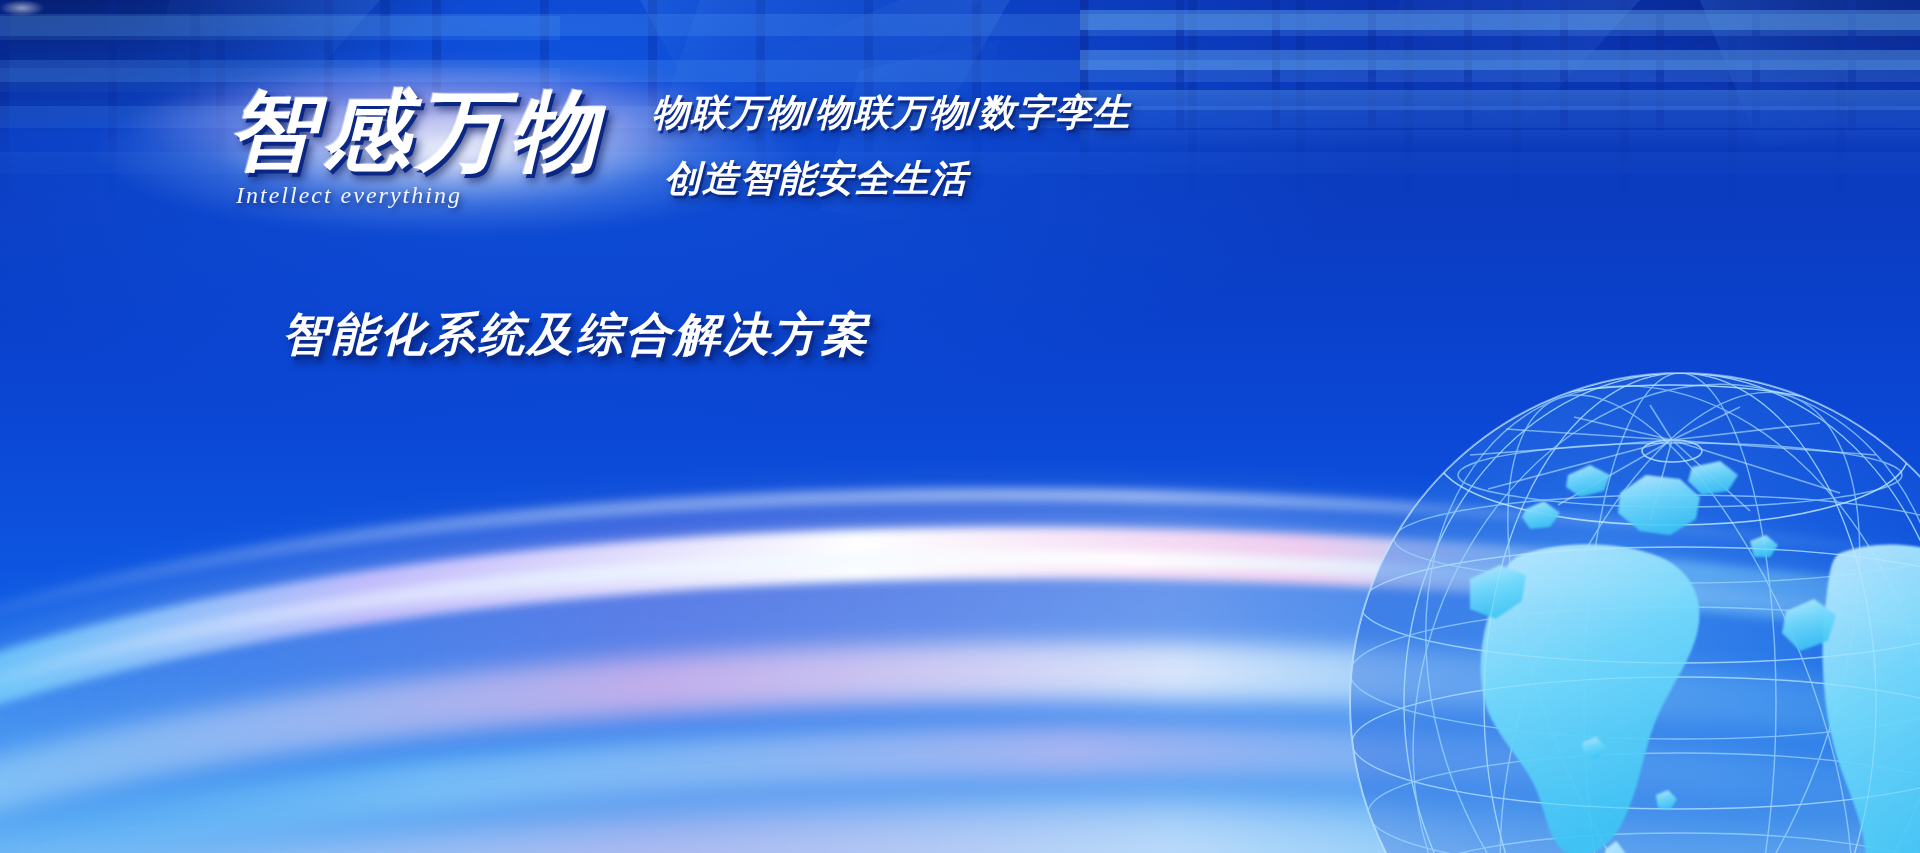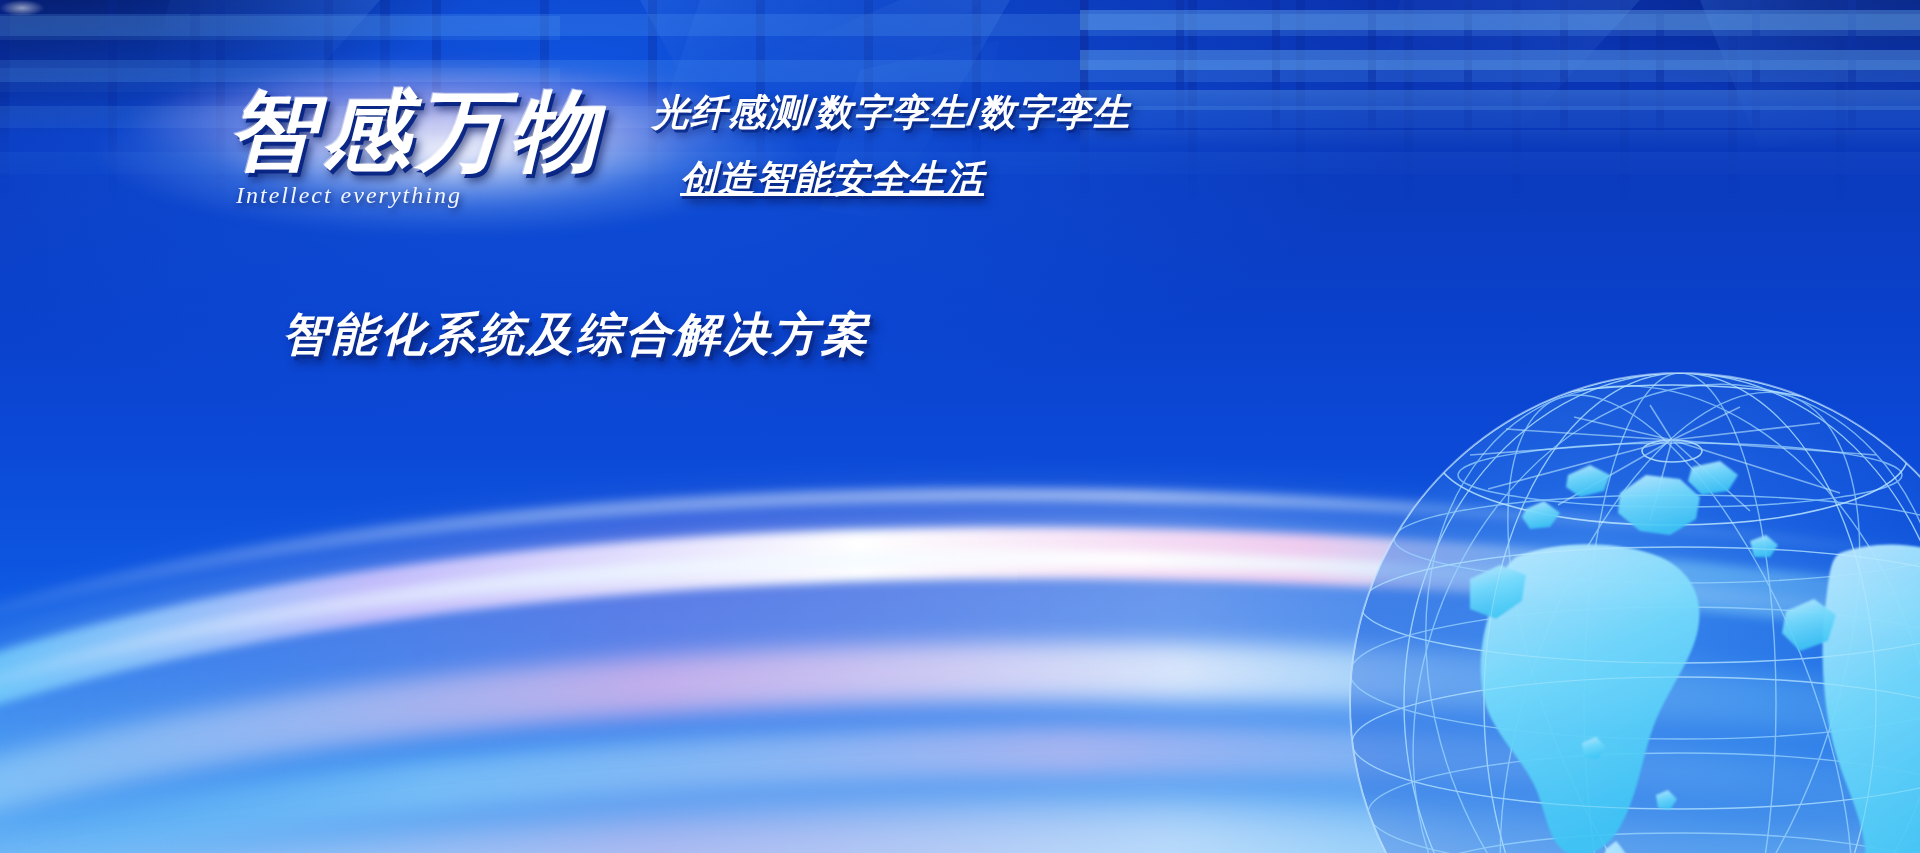--- a/index.html
+++ b/index.html
@@ -190,22 +190,21 @@
     font-style: italic;
     letter-spacing: 1px;
     color: #ffffff;
     white-space: nowrap;
     text-shadow:
       2px 3px 0 rgba(9,42,140,0.9),
       4px 5px 8px rgba(4,20,86,0.65);
   }
   .tagline-line.second {
     margin-top: 16px;
-    margin-left: 28px;
-    text-decoration: underline;
+    margin-left: 12px;
   }
 
   .slogan-block {
     position: absolute;
     left: 282px;
     top: 282px;
     width: 960px;
   }
   .slogan-line {
     font-size: 46px;
@@ -427,21 +426,21 @@
       <circle cx="360" cy="360" r="330" fill="none" stroke="#cdeaff" stroke-width="2" opacity=".55"></circle>
     </svg>
   </div>
 
   <div class="headline-block">
     <h1 class="headline">智感万物</h1>
     <div class="headline-en">Intellect everything</div>
   </div>
 
   <div class="tagline-block">
-    <div class="tagline-line">光纤感测/数字孪生/数字孪生</div>
+    <div class="tagline-line">物联万物/物联万物/数字孪生</div>
     <div class="tagline-line second">创造智能安全生活</div>
   </div>
 
   <div class="slogan-block">
     <div class="slogan-line second">智能化系统及综合解决方案</div>
   </div>
 
 </div>
 
 </body></html>

